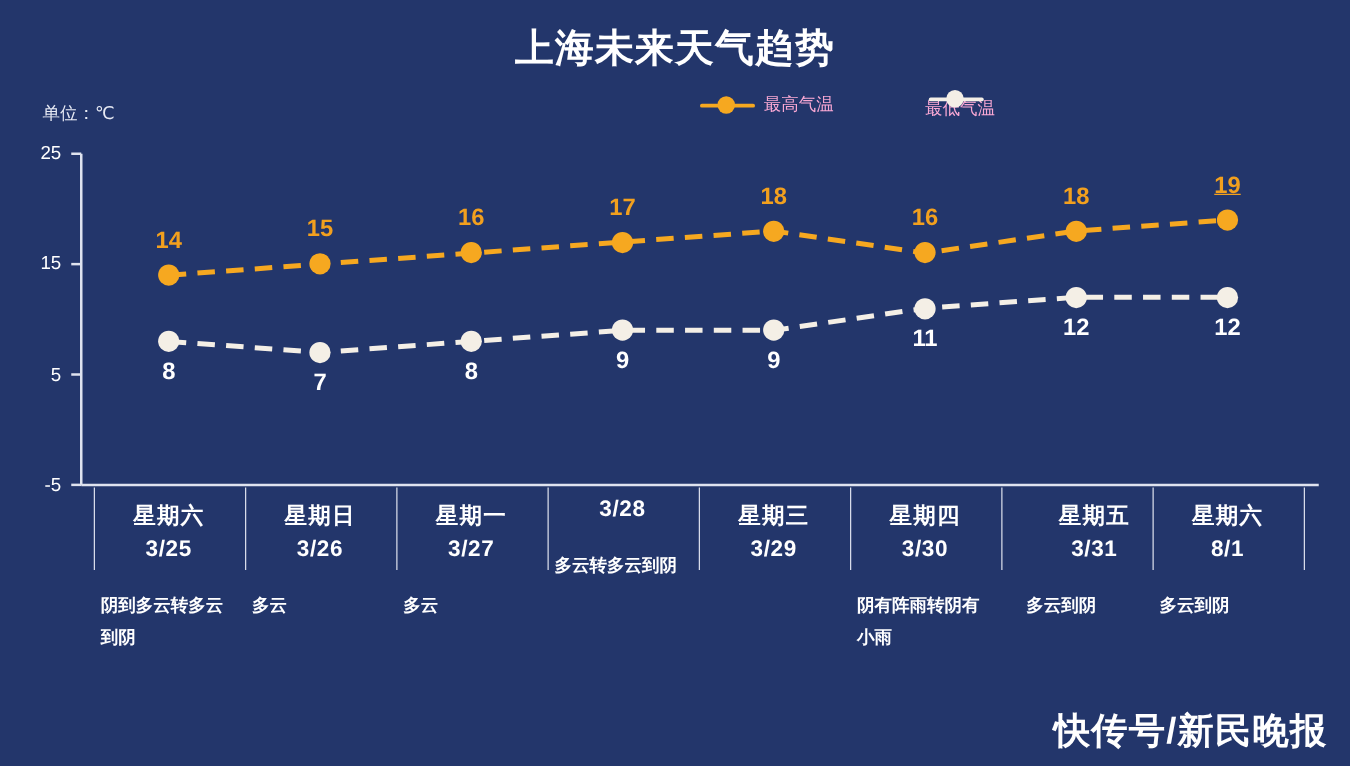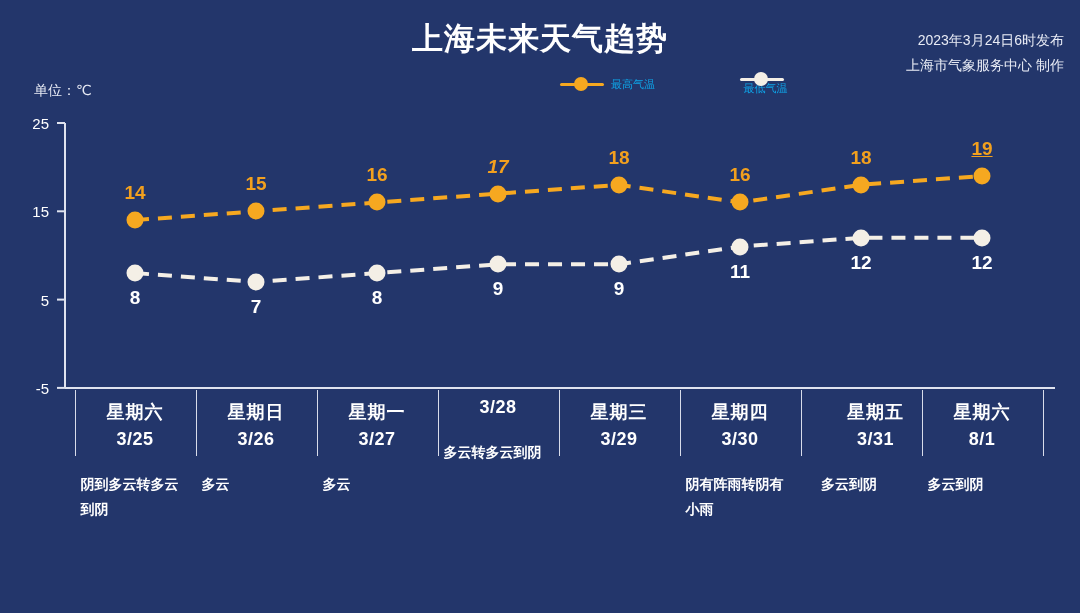--- a/index.html
+++ b/index.html
@@ -75,22 +75,22 @@
     width: 44px; height: 3px;
     border-radius: 2px;
   }
   .legend-swatch .dot {
     position: absolute;
     left: 14px; top: 0px;
     width: 14px; height: 14px;
     border-radius: 50%;
   }
   .legend-label {
-    font-size: 11px;
-    color: #0ea5e9;
+    font-size: 14px;
+    color: #f9a8d4;
     white-space: nowrap;
   }
 
   
   .unit {
     position: absolute;
     left: 34px;
     top: 82px;
     font-size: 14px;
     color: #e8ebf5;
@@ -183,24 +183,20 @@
     letter-spacing: 1px;
   }
 </style>
 </head>
 <body>
 
 <div id="root">
 
   <div class="title">上海未来天气趋势</div>
 
-  <div class="meta">
-    <div>2023年3月24日6时发布</div>
-    <div>上海市气象服务中心 制作</div>
-  </div>
 
   <div class="legend">
     <div class="legend-item high">
       <span class="legend-swatch">
         <span class="bar" style="background:#f6a820"></span>
         <span class="dot" style="background:#f6a820"></span>
       </span>
       <span class="legend-label">最高气温</span>
     </div>
     <div class="legend-item low">
@@ -230,21 +226,21 @@
       <div class="axis-label" style="left: 9px; top: 211.3px;">15</div>
       <div class="axis-label" style="left: 9px; top: 299.6px;">5</div>
       <div class="axis-label" style="left: 9px; top: 387.9px;">-5</div>
       <div class="marker high" style="left: 135px; top: 220.13px;"></div>
       <div class="point-label high" style="left: 135px; top: 182.13px;">14</div>
       <div class="marker high" style="left: 256px; top: 211.3px;"></div>
       <div class="point-label high" style="left: 256px; top: 173.3px;">15</div>
       <div class="marker high" style="left: 377px; top: 202.47px;"></div>
       <div class="point-label high" style="left: 377px; top: 164.47px;">16</div>
       <div class="marker high" style="left: 498px; top: 193.64px;"></div>
-      <div class="point-label high" style="left: 498px; top: 155.64px; font-style: italic;">17</div>
+      <div class="point-label high" style="left: 498px; top: 155.64px;">17</div>
       <div class="marker high" style="left: 619px; top: 184.81px;"></div>
       <div class="point-label high" style="left: 619px; top: 146.81px;">18</div>
       <div class="marker high" style="left: 740px; top: 202.47px;"></div>
       <div class="point-label high" style="left: 740px; top: 164.47px;">16</div>
       <div class="marker high" style="left: 861px; top: 184.81px;"></div>
       <div class="point-label high" style="left: 861px; top: 146.81px;">18</div>
       <div class="marker high" style="left: 982px; top: 175.98px;"></div>
       <div class="point-label high" style="left: 982px; top: 137.98px; text-decoration: underline;">19</div>
       <div class="marker low" style="left: 135px; top: 273.11px;"></div>
       <div class="point-label low" style="left: 135px; top: 287.11px;">8</div>
@@ -306,13 +302,14 @@
       <div class="daycol" style="left: 921.5px;">
         <div class="day-name">星期六</div>
         <div class="day-date">8/1</div>
         <div class="day-desc">多云到阴</div>
       </div>
       <div class="divider" style="left: 921.5px;"></div>
       <div class="divider" style="left: 74.5px;"></div>
       <div class="divider" style="left: 1042.5px;"></div>
     </div>
 
+  <div class="watermark">快传号/新民晚报</div>
 </div>
 
 </body></html>

